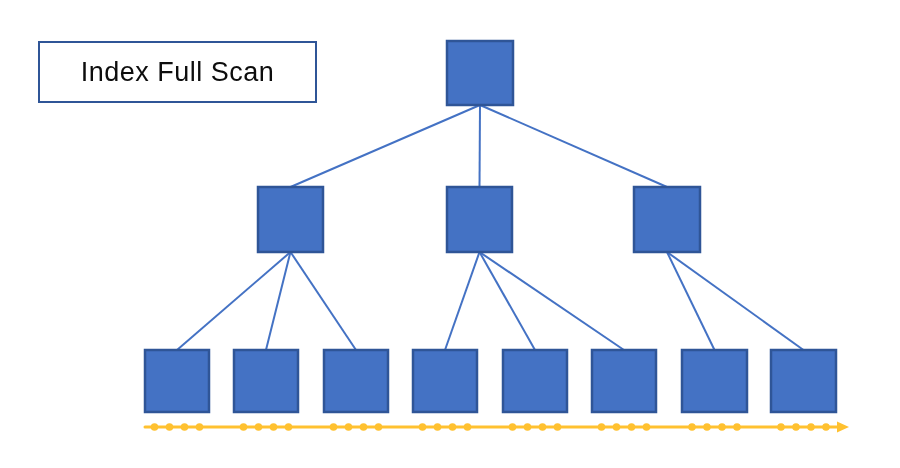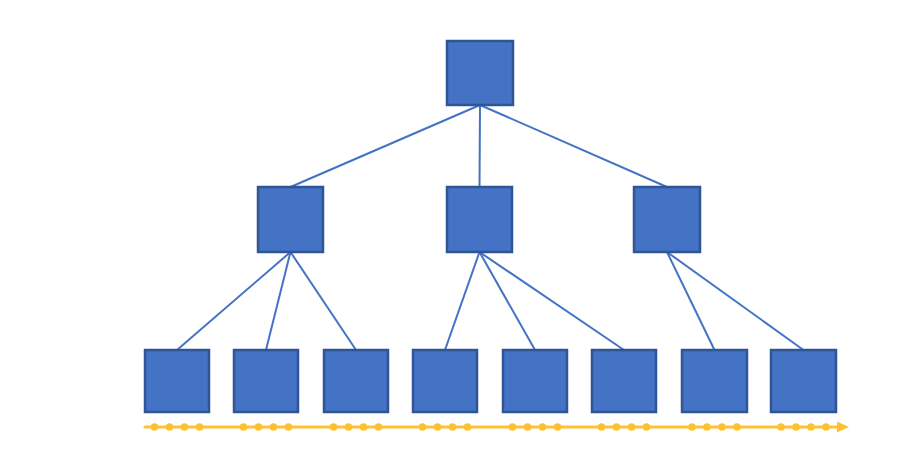--- a/index.html
+++ b/index.html
@@ -40,20 +40,23 @@
     top: 0;
     width: 900px;
     height: 468px;
   }
 </style>
 </head>
 <body>
 
 <div class="stage">
 
+  <div class="title-box">
+    <span>Index Full Scan</span>
+  </div>
 
   <svg class="diagram" viewBox="0 0 900 468" xmlns="http://www.w3.org/2000/svg">
     <g id="edges-layer">
         <line x1="480" y1="105" x2="290.5" y2="187" stroke="#4472C4" stroke-width="2"></line>
         <line x1="480" y1="105" x2="479.5" y2="187" stroke="#4472C4" stroke-width="2"></line>
         <line x1="480" y1="105" x2="667" y2="187" stroke="#4472C4" stroke-width="2"></line>
         <line x1="290.5" y1="252" x2="177" y2="350" stroke="#4472C4" stroke-width="2"></line>
         <line x1="290.5" y1="252" x2="266" y2="350" stroke="#4472C4" stroke-width="2"></line>
         <line x1="290.5" y1="252" x2="356" y2="350" stroke="#4472C4" stroke-width="2"></line>
         <line x1="479.5" y1="252" x2="445" y2="350" stroke="#4472C4" stroke-width="2"></line>

